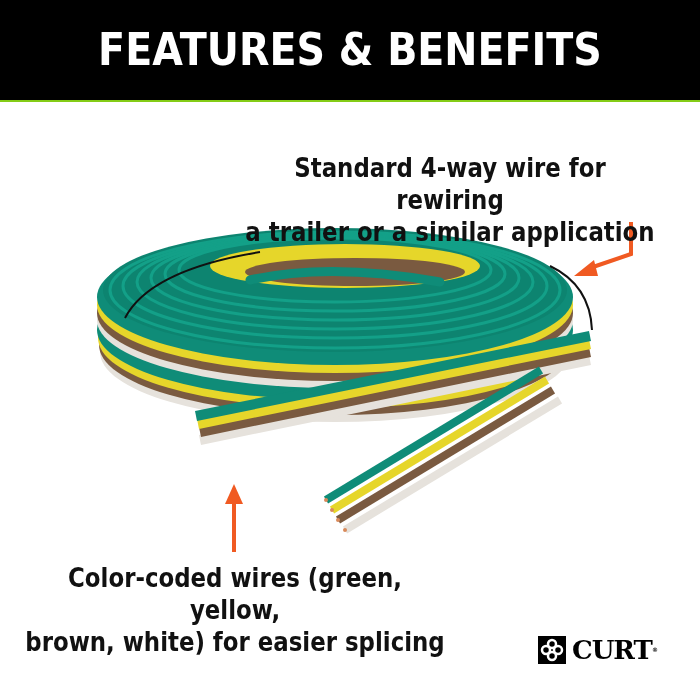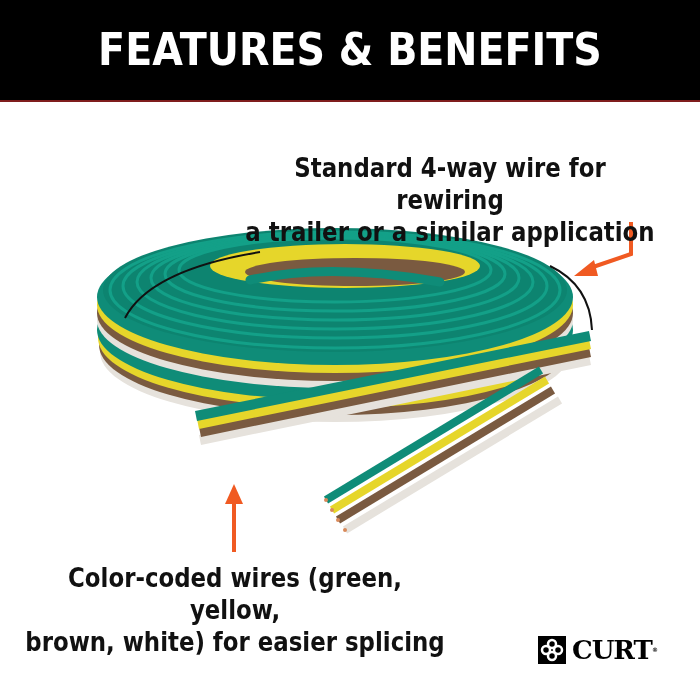--- a/index.html
+++ b/index.html
@@ -1,17 +1,17 @@
 <!DOCTYPE html>
 <html><head>
 <meta charset="utf-8">
 <style>
   html, body { margin:0; padding:0; }
   body { width:700px; height:700px; background:#ffffff; position:relative; overflow:hidden; font-family:"DejaVu Sans", sans-serif; }
-  .header { position:absolute; left:0; top:0; width:700px; height:100px; background:#000; border-bottom:2px solid #7f1d1d; }
+  .header { position:absolute; left:0; top:0; width:700px; height:100px; background:#000; border-bottom:2px solid #84cc16; }
   .header-title { position:absolute; left:0; top:0; width:700px; height:100px; line-height:100px; text-align:center; color:#fff; font-family:"DejaVu Sans", sans-serif; font-weight:bold; font-size:44px; letter-spacing:0px; transform:scaleX(0.9); }
   .callout { position:absolute; color:#111; font-family:"DejaVu Sans", sans-serif; font-weight:bold; text-align:center; font-size:26px; line-height:32px; transform:scaleX(0.88); transform-origin:center; }
   .callout-top { left:210px; top:152px; width:480px; }
   .callout-bottom { left:-10px; top:562px; width:490px; }
   .art { position:absolute; left:0; top:0; }
   .logo { position:absolute; left:538px; top:636px; display:flex; align-items:center; }
   .logo-text { font-family:"DejaVu Serif", serif; font-weight:bold; font-size:26px; color:#000; letter-spacing:-1px; margin-left:6px; line-height:26px; }
   .logo-tm { font-size:6px; vertical-align:top; }
 </style>
 </head>

